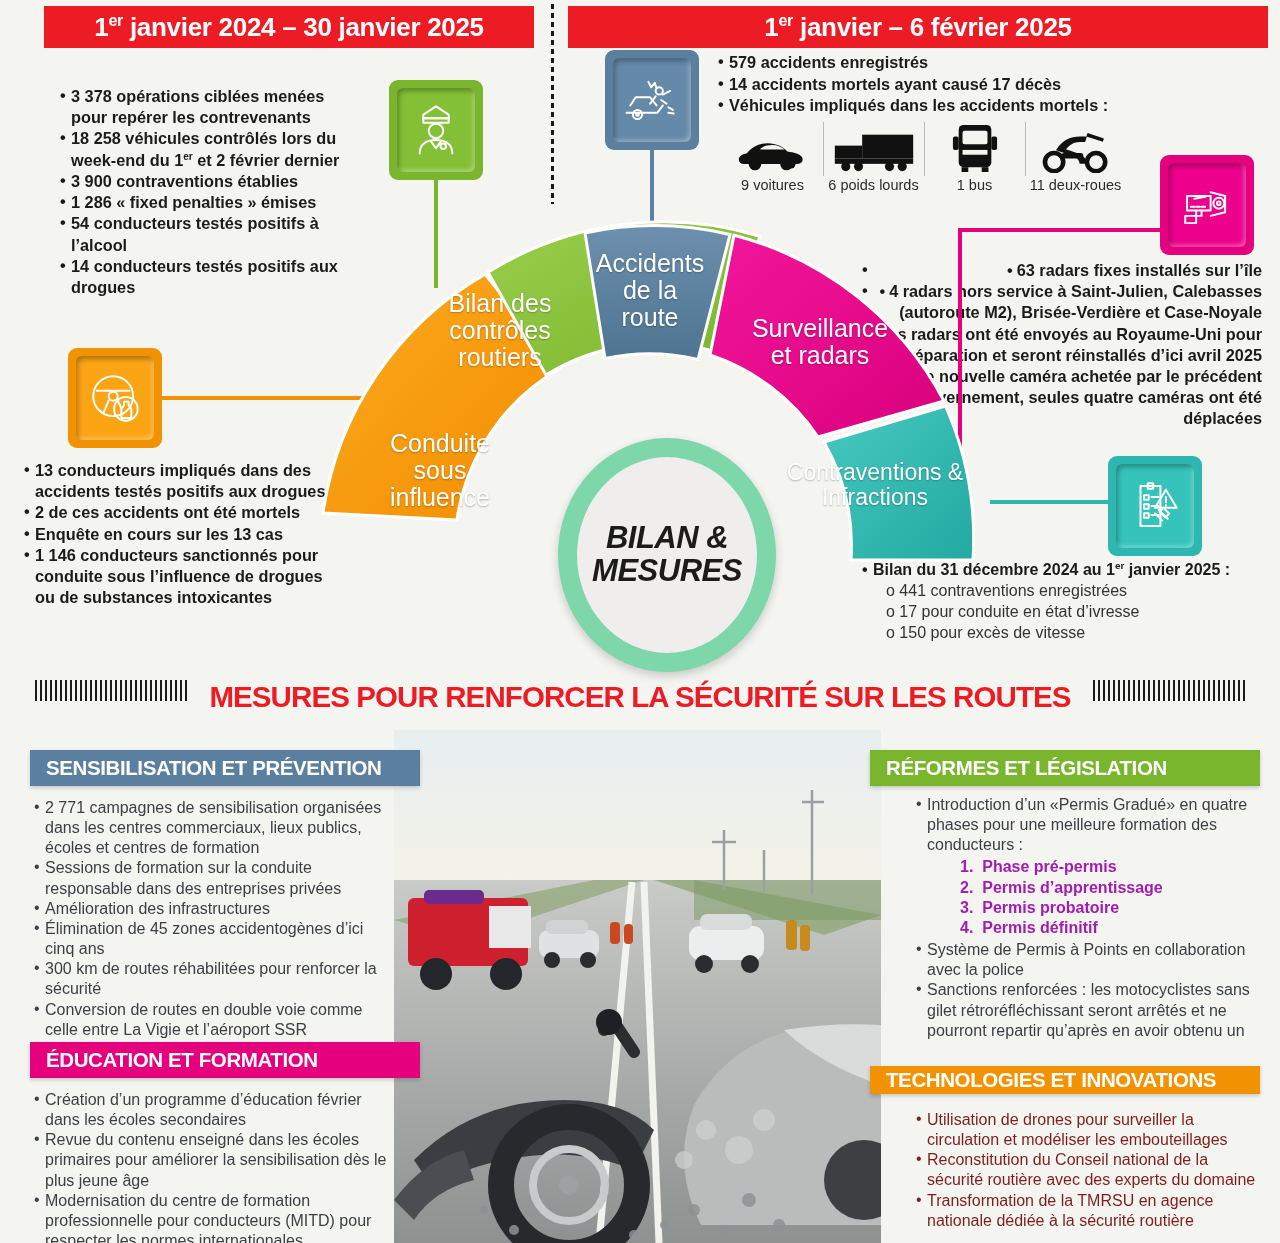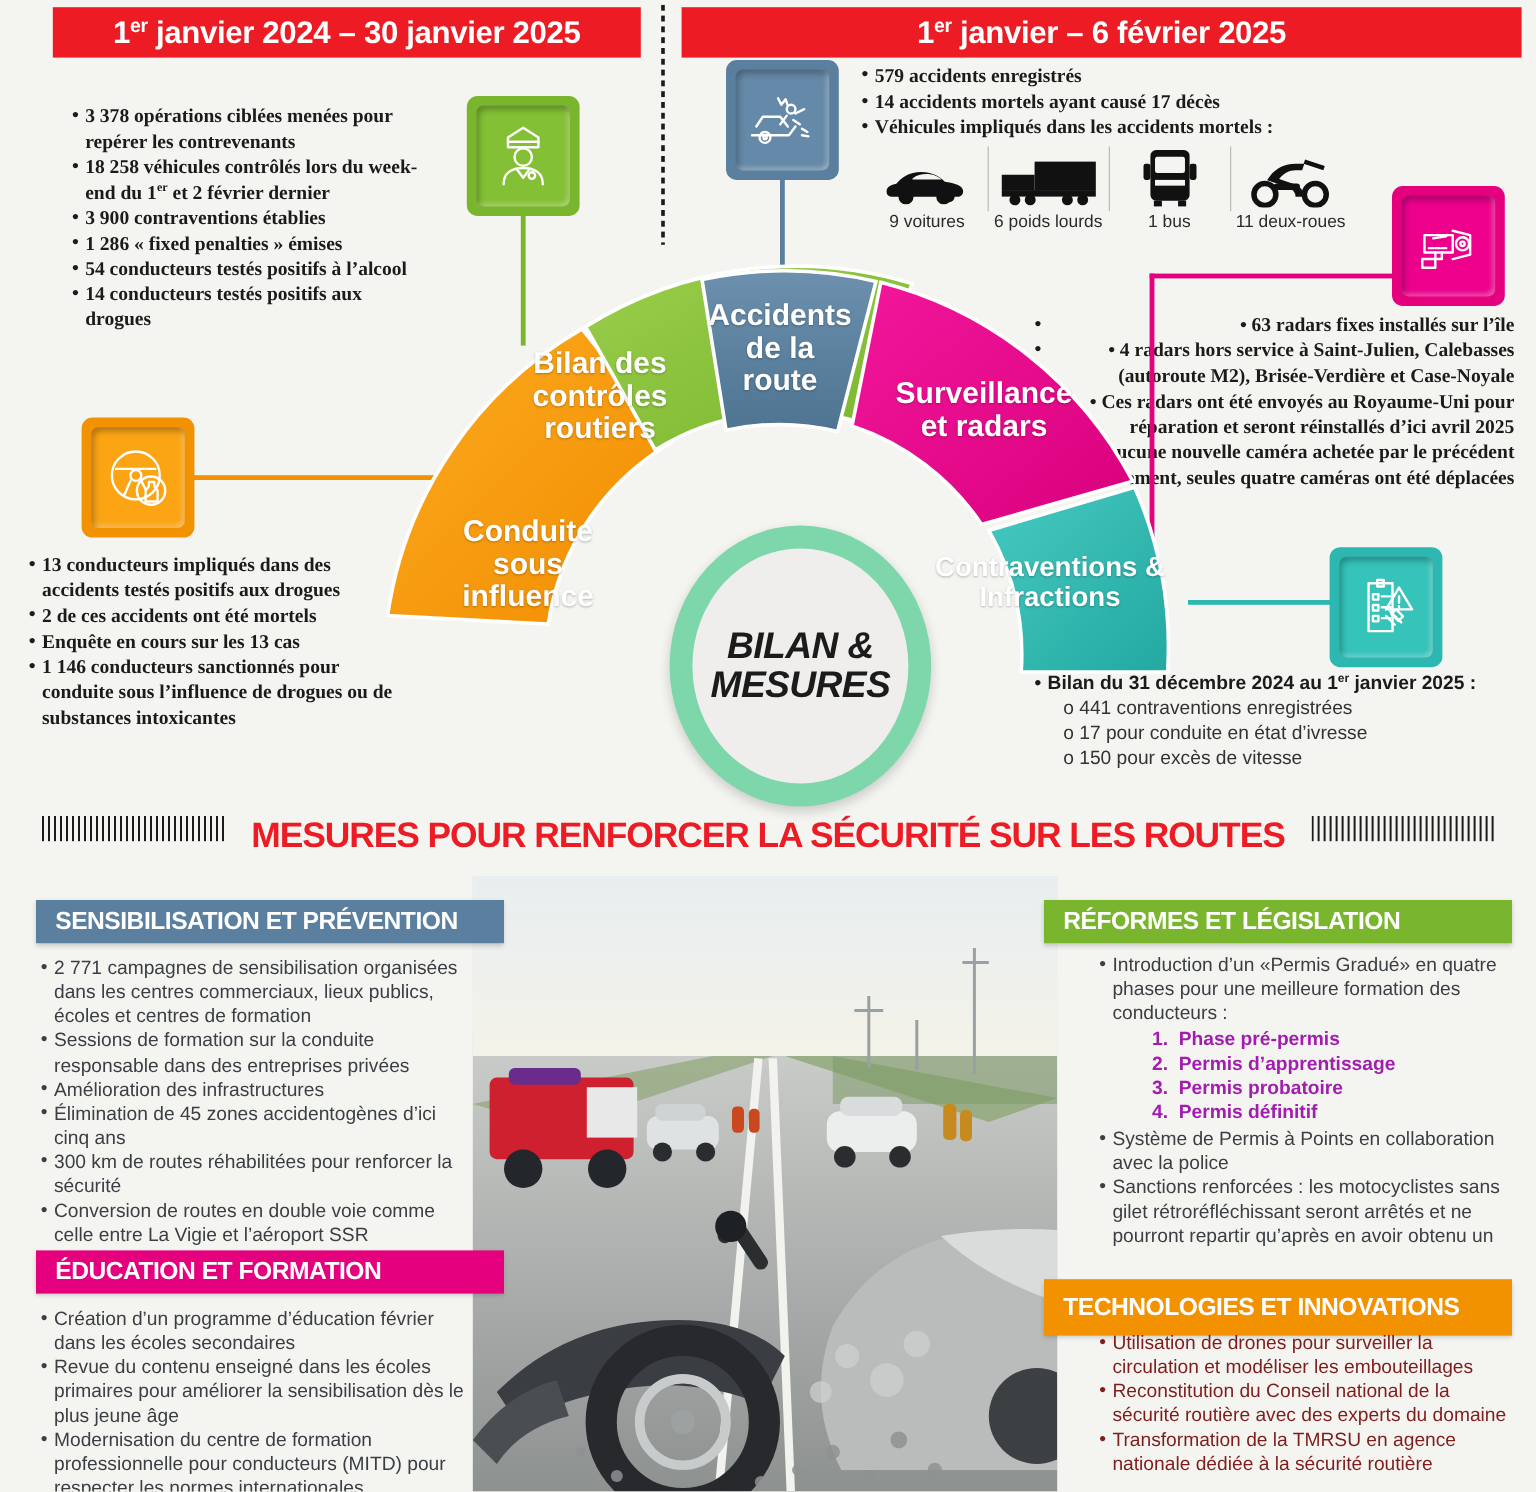--- a/index.html
+++ b/index.html
@@ -28,21 +28,21 @@
     background-size: 3px 9px; background-repeat: repeat-y;
   }
 
   
   .txt { position: absolute; color: #1b1b1b; }
   .txt ul { list-style: none; }
   .txt li { position: relative; padding-left: 11px; }
   .txt li::before {
     content: "\2022"; position: absolute; left: 0; top: -1px; font-size: 1em;
   }
-  .bold-list li { font-weight: bold; font-family: Liberation Serif, serif; }
+  .bold-list li { font-weight: bold; }
 
   #list-controls { left: 60px; top: 86px; width: 300px; font-size: 16.3px; line-height: 1.30; font-weight: bold; }
   #list-drugs    { left: 24px; top: 460px; width: 310px; font-size: 16.3px; line-height: 1.30; font-weight: bold; }
   #list-accidents{ left: 718px; top: 52px;  width: 420px; font-size: 16.3px; line-height: 1.32; font-weight: bold; }
   #list-radars   { left: 862px; top: 260px; width: 400px; font-size: 16.3px; line-height: 1.30; font-weight: bold; text-align: right; }
   #list-radars li { padding-left: 0; padding-right: 0; display: block; }
   #list-radars li span.b { margin-right: 4px; }
   #list-contrav  { left: 862px; top: 560px; width: 400px; font-size: 16px; line-height: 1.30; }
   #list-contrav .hd { font-weight: bold; position: relative; padding-left: 11px; }
   #list-contrav .hd::before { content: "\2022"; position: absolute; left: 0; }
@@ -91,21 +91,21 @@
   #conn-accident { left: 650px; top: 148px; width: 4px; height: 88px;  background: #5b7f9e; }
   #conn-alcohol-h{ left: 160px; top: 396px; width: 320px; height: 4px; background: #f39200; }
   #conn-radar-v  { left: 1184px; top: 200px; width: 4px; height: 30px; background: #e5007e; }
   #conn-radar-h  { left: 958px;  top: 228px; width: 230px; height: 4px; background: #e5007e; }
   #conn-radar-v2 { left: 958px;  top: 228px; width: 4px; height: 270px; background: #e5007e; }
   #conn-ticket-h { left: 990px;  top: 500px; width: 126px; height: 4px; background: #2cb8b0; }
 
   
   #wheel { position: absolute; left: 300px; top: 190px; width: 700px; height: 480px; }
   .seg-label {
-    position: absolute; color: #fff; font-weight: bold; text-align: center;
+    position: absolute; color: #fff; font-weight: normal; text-align: center;
     line-height: 1.08; text-shadow: 0 1px 2px rgba(0,0,0,.28); pointer-events: none;
   }
   #lbl-accidents  { left: 255px; top: 60px;  width: 190px; font-size: 25px; }
   #lbl-bilan      { left: 100px; top: 100px; width: 200px; font-size: 25px; }
   #lbl-conduite   { left: 45px;  top: 240px; width: 190px; font-size: 25px; }
   #lbl-surv       { left: 420px; top: 125px; width: 200px; font-size: 25px; }
   #lbl-contrav    { left: 450px; top: 270px; width: 250px; font-size: 23px; }
 
   #hub {
     position: absolute; left: 558px; top: 438px; width: 218px; height: 234px;
@@ -144,21 +144,21 @@
   }
   .section-head {
     position: absolute; color: #fff; font-weight: bold;
     display: flex; align-items: center; padding-left: 16px;
     font-size: 20.5px; letter-spacing: -0.4px; white-space: nowrap;
     box-shadow: 0 2px 4px rgba(0,0,0,.18);
   }
   #head-sensib { left: 30px;  top: 750px;  width: 390px; height: 36px; background: #5b7f9e; }
   #head-educ   { left: 30px;  top: 1042px; width: 390px; height: 36px; background: #e5007e; }
   #head-reform { left: 870px; top: 750px;  width: 390px; height: 36px; background: #7ab62d; }
-  #head-tech   { left: 870px; top: 1066px; width: 390px; height: 47px; background: #f39200; }
+  #head-tech   { left: 870px; top: 1066px; width: 390px; height: 28px; background: #f39200; }
 
   #body-sensib { left: 34px;  top: 798px;  width: 360px; font-size: 16px; line-height: 1.26; color: #3b3f44; }
   #body-educ   { left: 34px;  top: 1090px; width: 362px; font-size: 16px; line-height: 1.26; color: #3b3f44; }
   #body-reform { left: 916px; top: 795px;  width: 348px; font-size: 16px; line-height: 1.26; color: #3b3f44; }
   #body-tech   { left: 916px; top: 1110px; width: 348px; font-size: 16px; line-height: 1.26; color: #7f1d1d; }
   #body-reform ol { list-style: none; margin: 2px 0 2px 0; padding-left: 44px; }
   #body-reform ol li { font-weight: bold; color: #a21caf; padding-left: 0; }
   #body-reform ol li::before { content: counter(ph) ".\00a0\00a0"; position: static; }
   #body-reform ol { counter-reset: ph; }
   #body-reform ol li { counter-increment: ph; }

